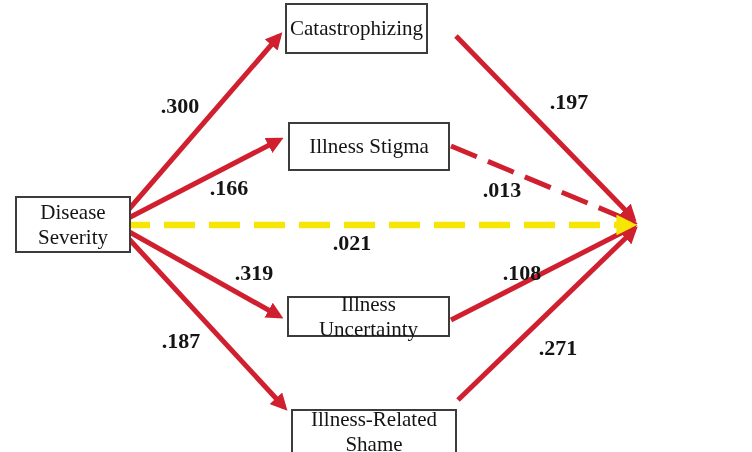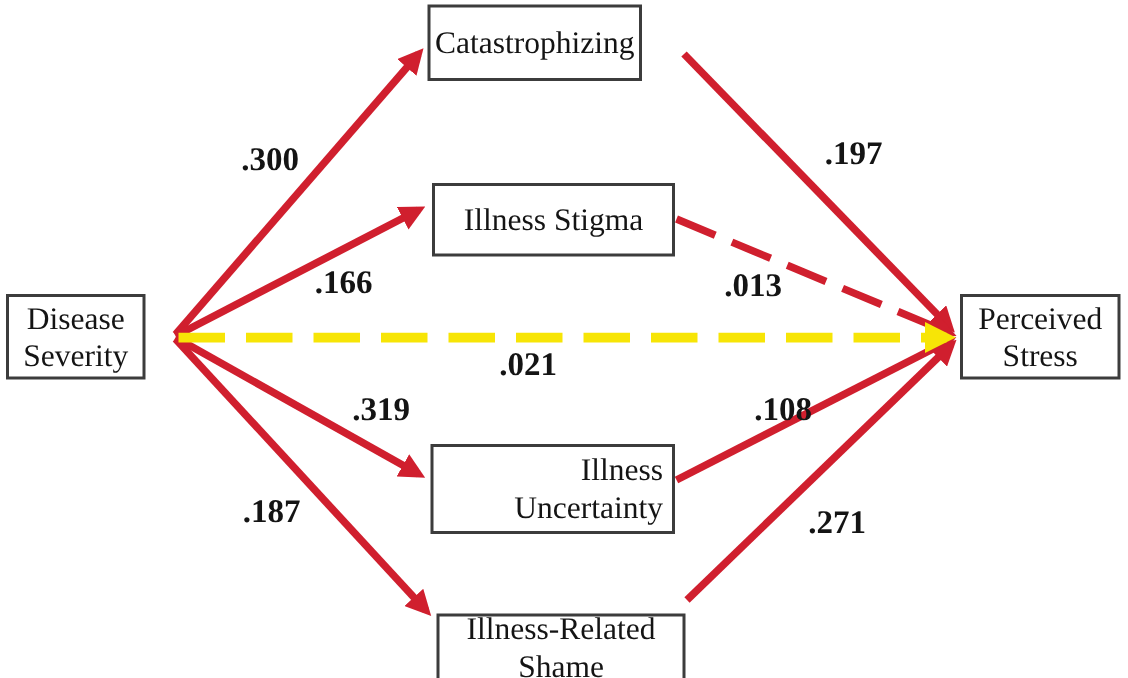--- a/index.html
+++ b/index.html
@@ -28,24 +28,24 @@
     padding:2px 6px;
   }
   .coef{
     position:absolute;
     transform:translate(-50%,-50%);
     font-size:22px;font-weight:bold;
     color:var(--text,#141414);
     white-space:nowrap;
   }
   
-  .n-ds{left:4px;top:196px;width:93px;height:57px;}
+  .n-ds{left:15px;top:196px;width:116px;height:57px;}
   .n-cat{left:285px;top:3px;width:143px;height:51px;}
   .n-stigma{left:288px;top:112px;width:162px;height:49px;margin-top:10px;}
-  .n-uncert{left:287px;top:296px;width:163px;height:60px;text-align:right;}
+  .n-uncert{left:287px;top:296px;width:163px;height:41px;}
   .n-shame{left:291px;top:391px;width:166px;height:45px;margin-top:18px;}
   .n-ps{left:640px;top:196px;width:107px;height:57px;}
   
   .c-300{left:180px;top:106px;}
   .c-166{left:229px;top:188px;}
   .c-021{left:352px;top:243px;}
   .c-319{left:222px;top:273px;margin-left:32px;}
   .c-187{left:181px;top:341px;}
   .c-197{left:569px;top:102px;}
   .c-013{left:502px;top:190px;}
@@ -78,21 +78,20 @@
     <line class="red-dash" x1="451" y1="146" x2="633" y2="222" marker-end="url(#arrow-red)"></line>
 
     <line class="yellow-dash" x1="119" y1="225" x2="631" y2="225" marker-end="url(#arrow-yellow)"></line>
   </svg>
 
   <div class="node n-ds">Disease Severity</div>
   <div class="node n-cat">Catastrophizing</div>
   <div class="node n-stigma">Illness Stigma</div>
   <div class="node n-uncert">Illness Uncertainty</div>
   <div class="node n-shame">Illness-Related Shame</div>
-  <div class="node n-ps">Perceived Stress</div>
 
   <div class="coef c-300">.300</div>
   <div class="coef c-166">.166</div>
   <div class="coef c-021">.021</div>
   <div class="coef c-319">.319</div>
   <div class="coef c-187">.187</div>
   <div class="coef c-197">.197</div>
   <div class="coef c-013">.013</div>
   <div class="coef c-108">.108</div>
   <div class="coef c-271">.271</div>

